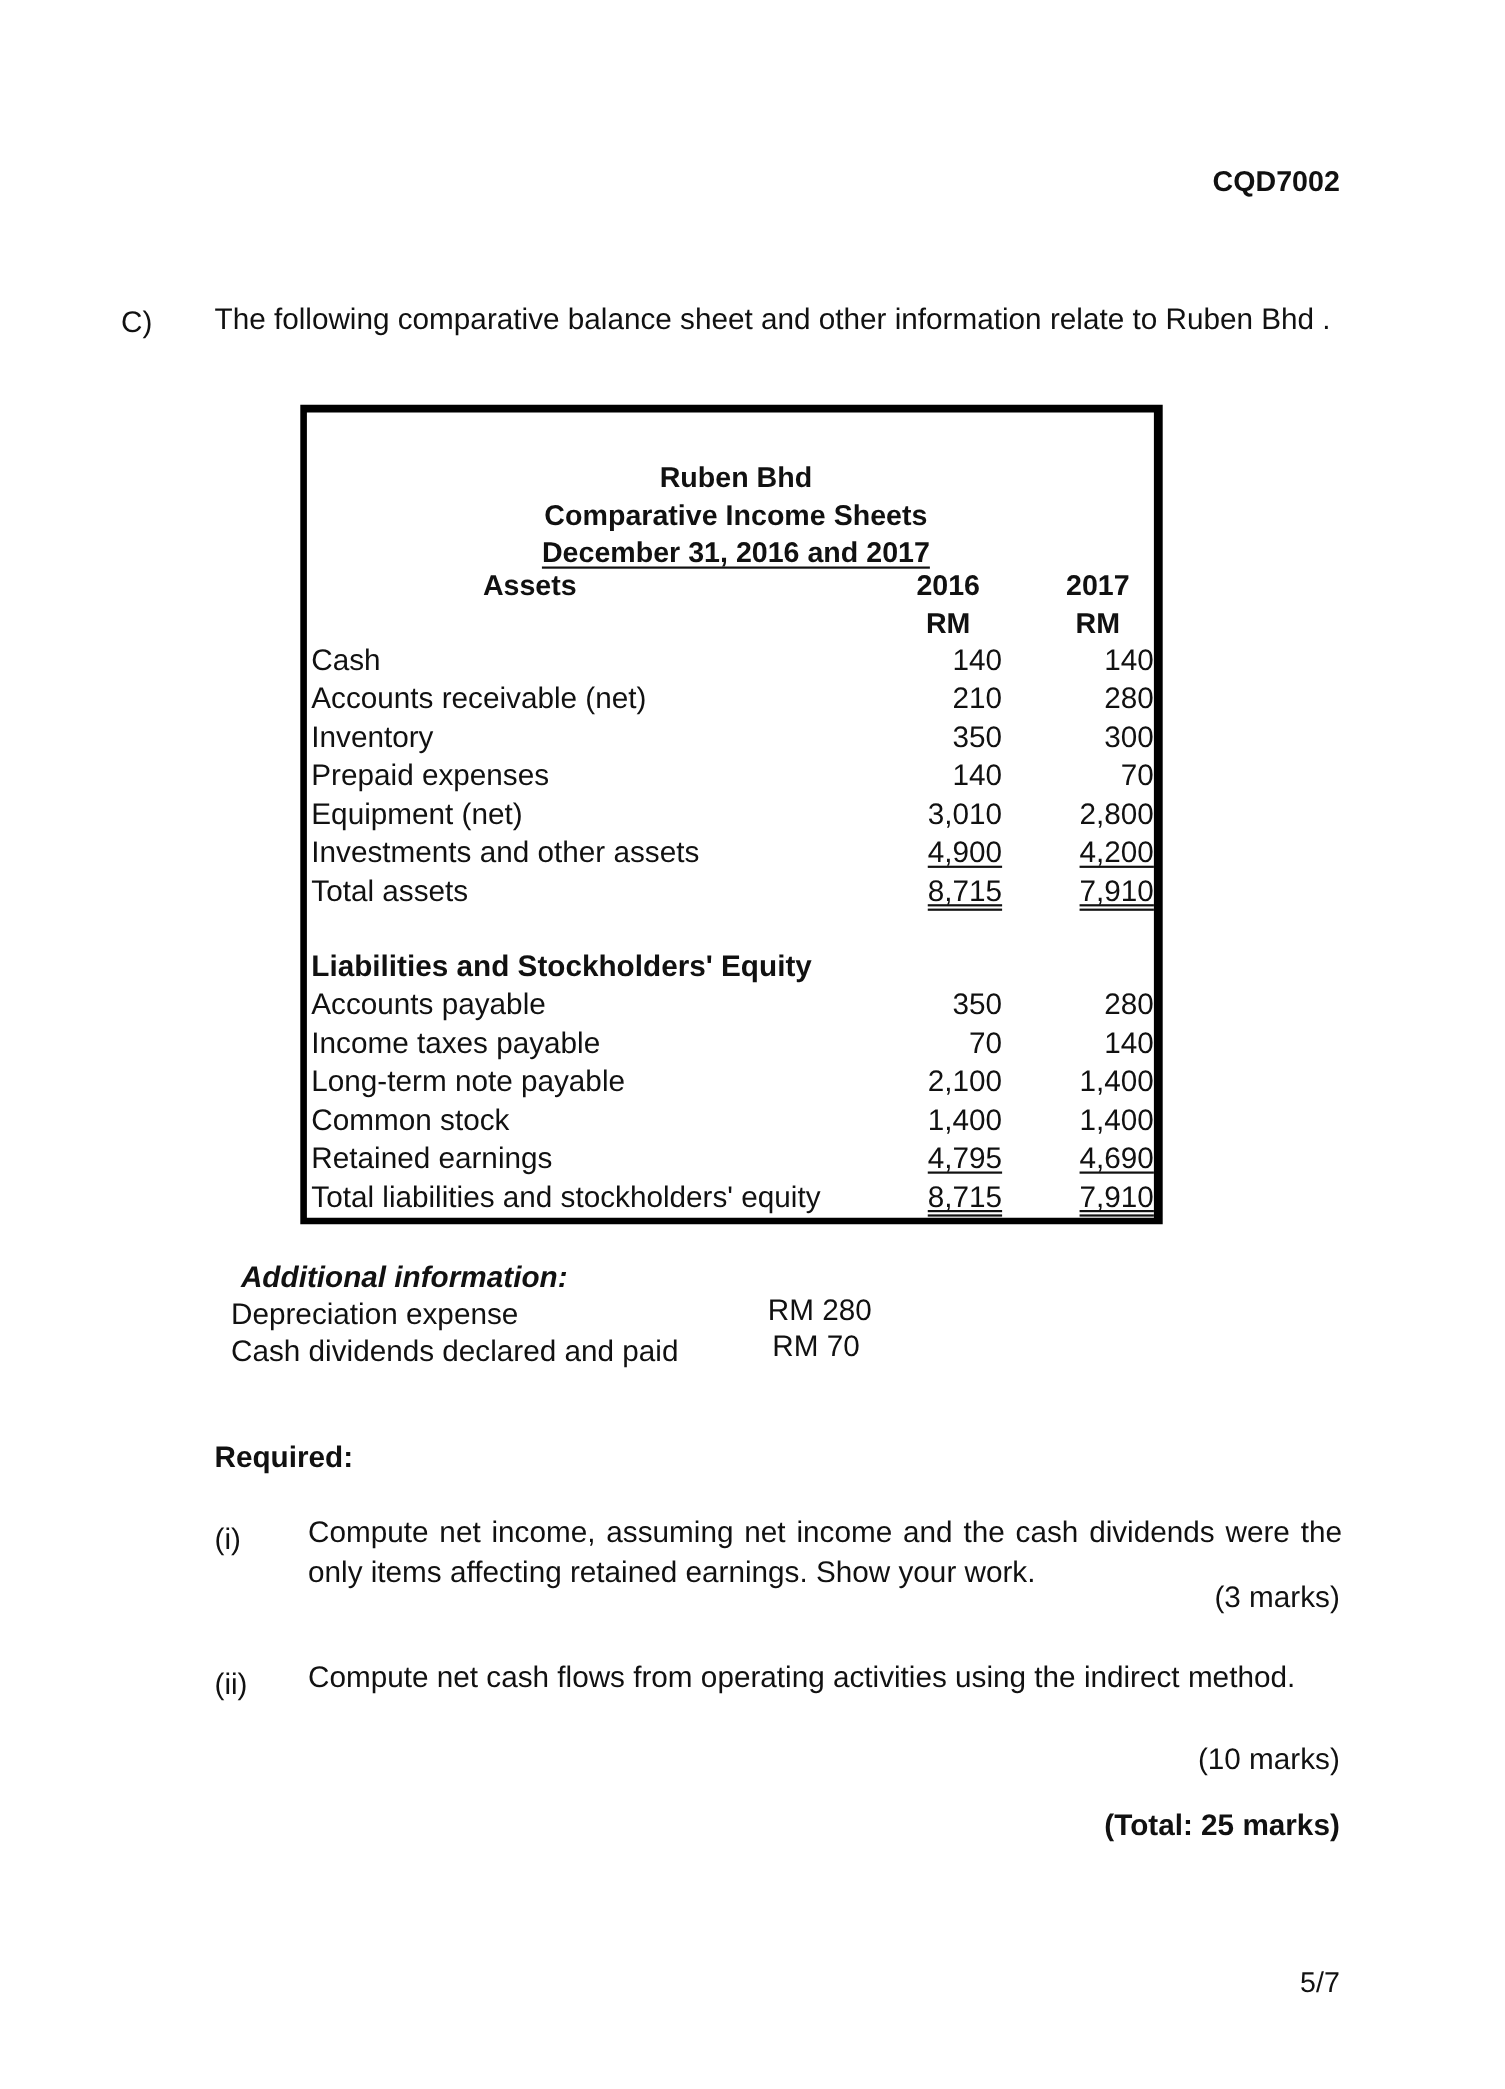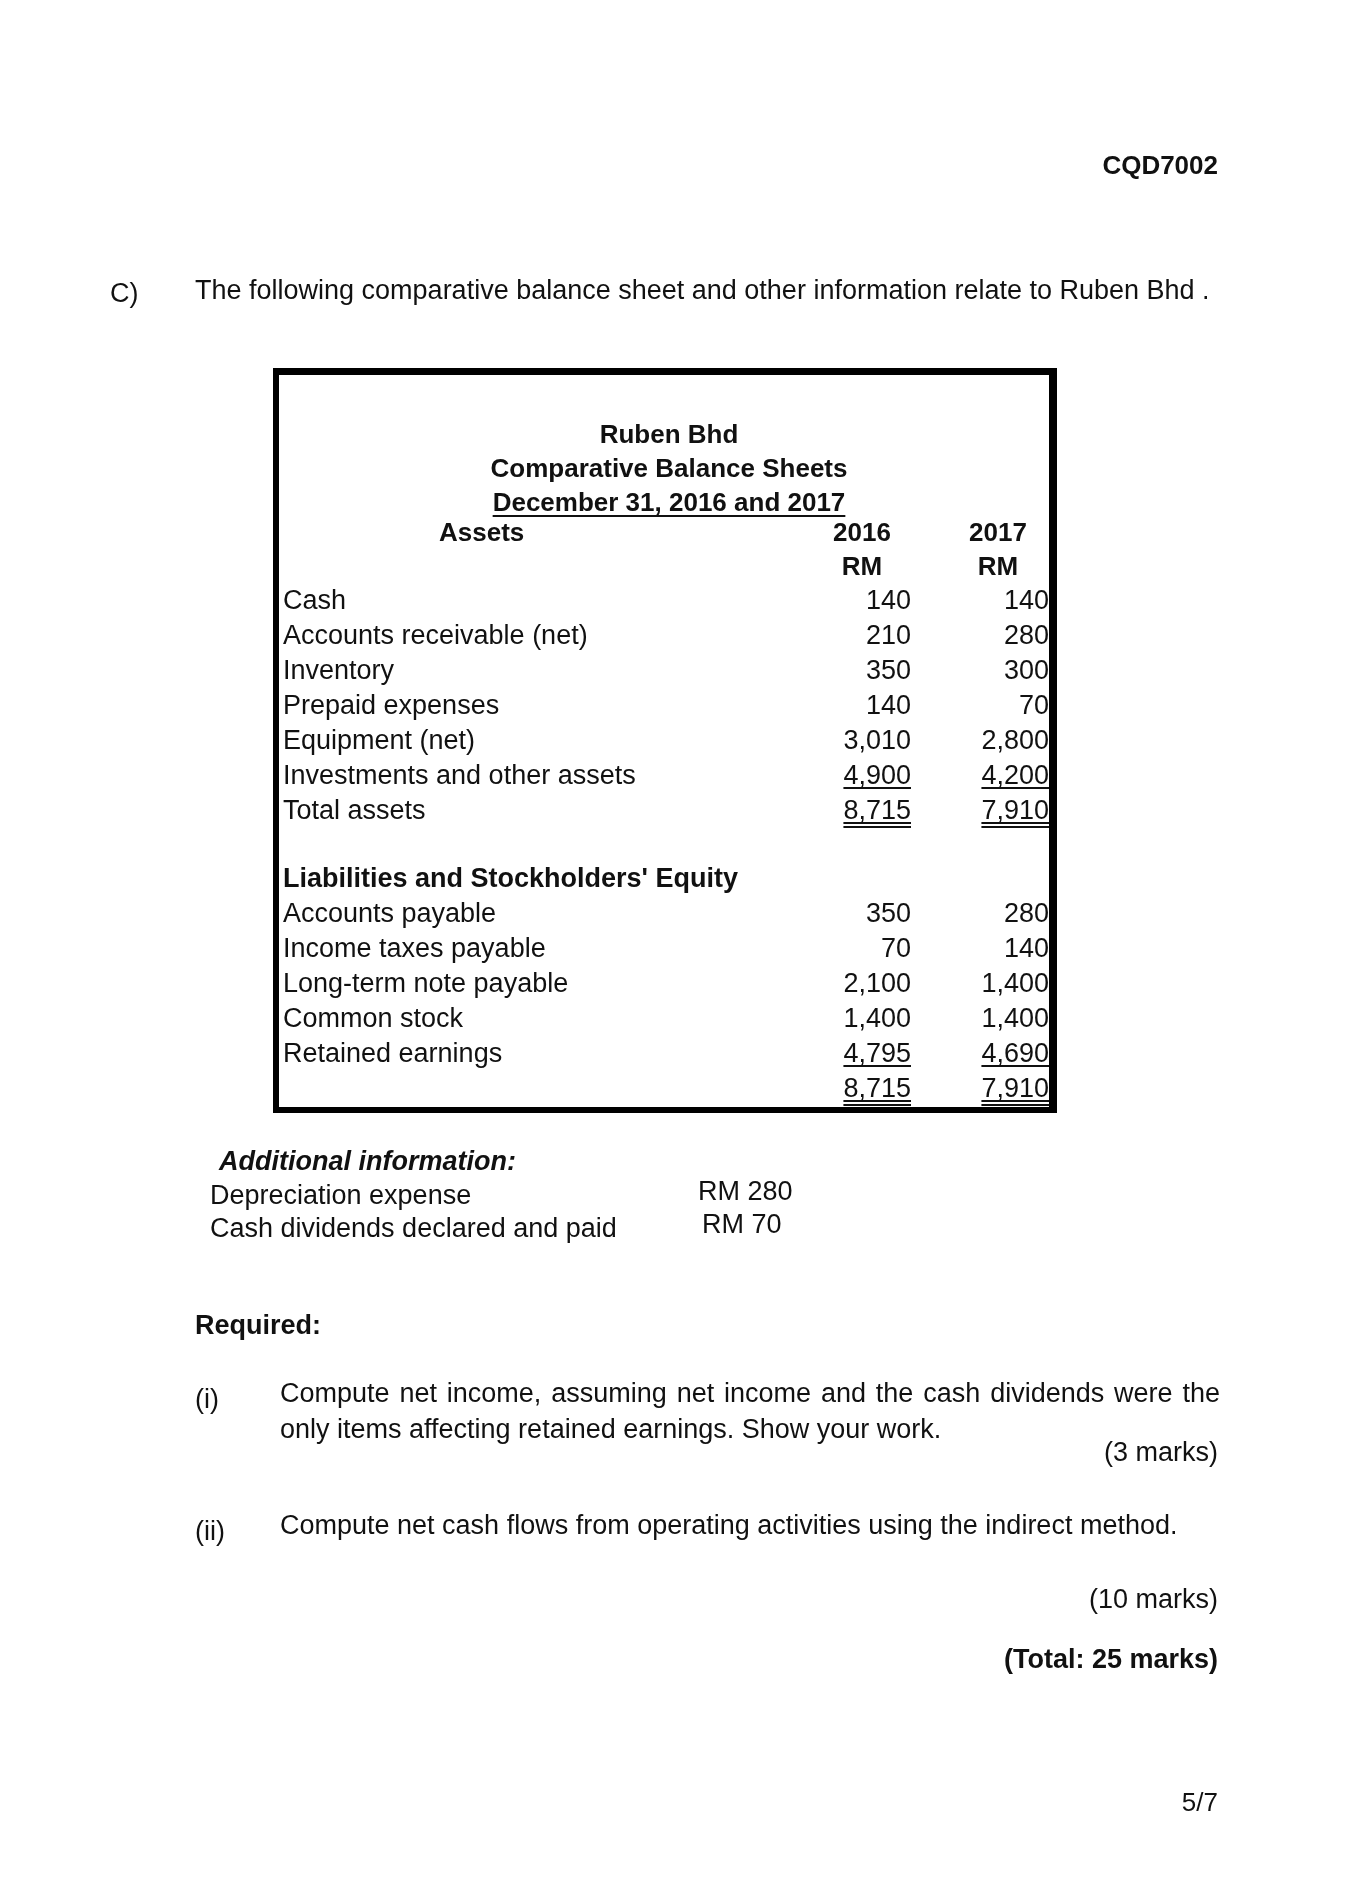--- a/index.html
+++ b/index.html
@@ -158,21 +158,21 @@
 <body>
 
 <div class="abs code">CQD7002</div>
 
 <div class="abs q-label">C)</div>
 <div class="abs q-intro">The following comparative balance sheet and other information relate to Ruben Bhd .</div>
 
 <div class="abs bs-box">
   <div class="bs-title-block">
     <div>Ruben Bhd</div>
-    <div>Comparative Balance Sheets</div>
+    <div>Comparative Income Sheets</div>
     <div class="u">December 31, 2016 and 2017</div>
   </div>
 
   <div class="col-head" style="left:160px; top:140px;">Assets</div>
 
   <div class="col-head" style="left:538px; top:140px; width:90px;">
     <div>2016</div>
     <div>RM</div>
   </div>
   <div class="col-head" style="left:674px; top:140px; width:90px;">
@@ -241,20 +241,21 @@
       <span class="lbl">Common stock</span>
       <span class="v16">1,400</span>
       <span class="v17">1,400</span>
     </div>
     <div class="row">
       <span class="lbl">Retained earnings</span>
       <span class="v16 underline-single">4,795</span>
       <span class="v17 underline-single">4,690</span>
     </div>
     <div class="row">
+      <span class="lbl">Total liabilities and stockholders' equity</span>
       <span class="v16 underline-double">8,715</span>
       <span class="v17 underline-double">7,910</span>
     </div>
   </div>
 </div>
 
 <div class="abs addl-title">Additional information:</div>
 <div class="abs addl-row" style="top:1178px;">Depreciation expense</div>
 <div class="abs addl-val" style="left:698px; top:1174px;">RM 280</div>
 <div class="abs addl-row" style="top:1211px;">Cash dividends declared and paid</div>

